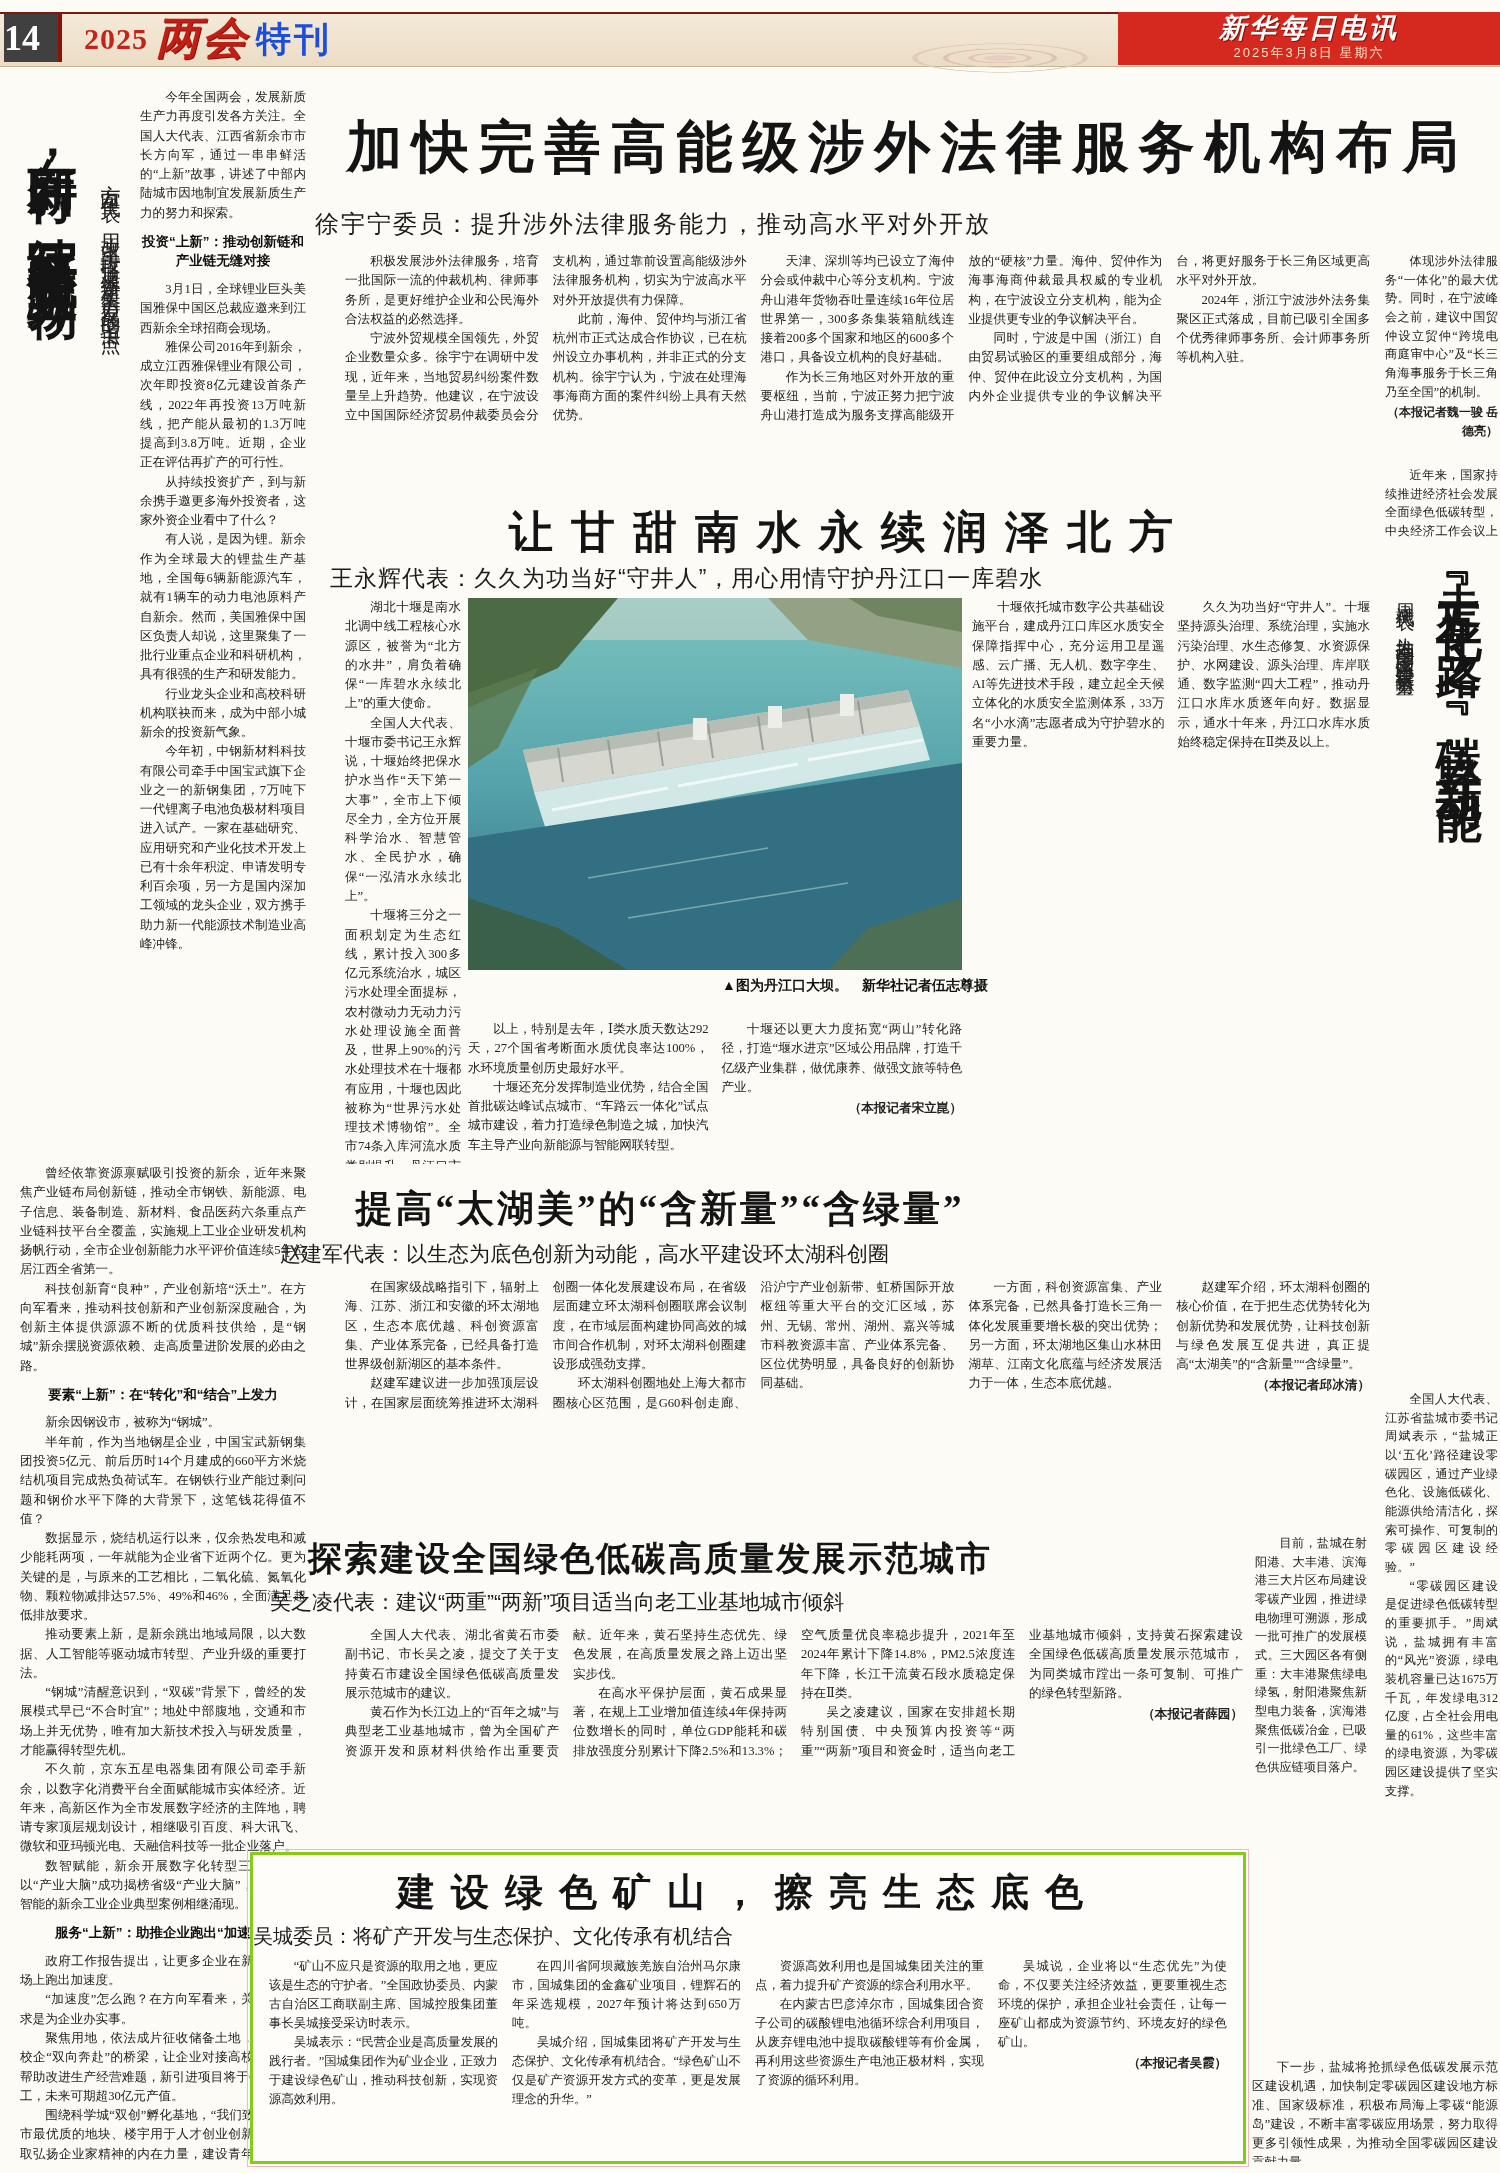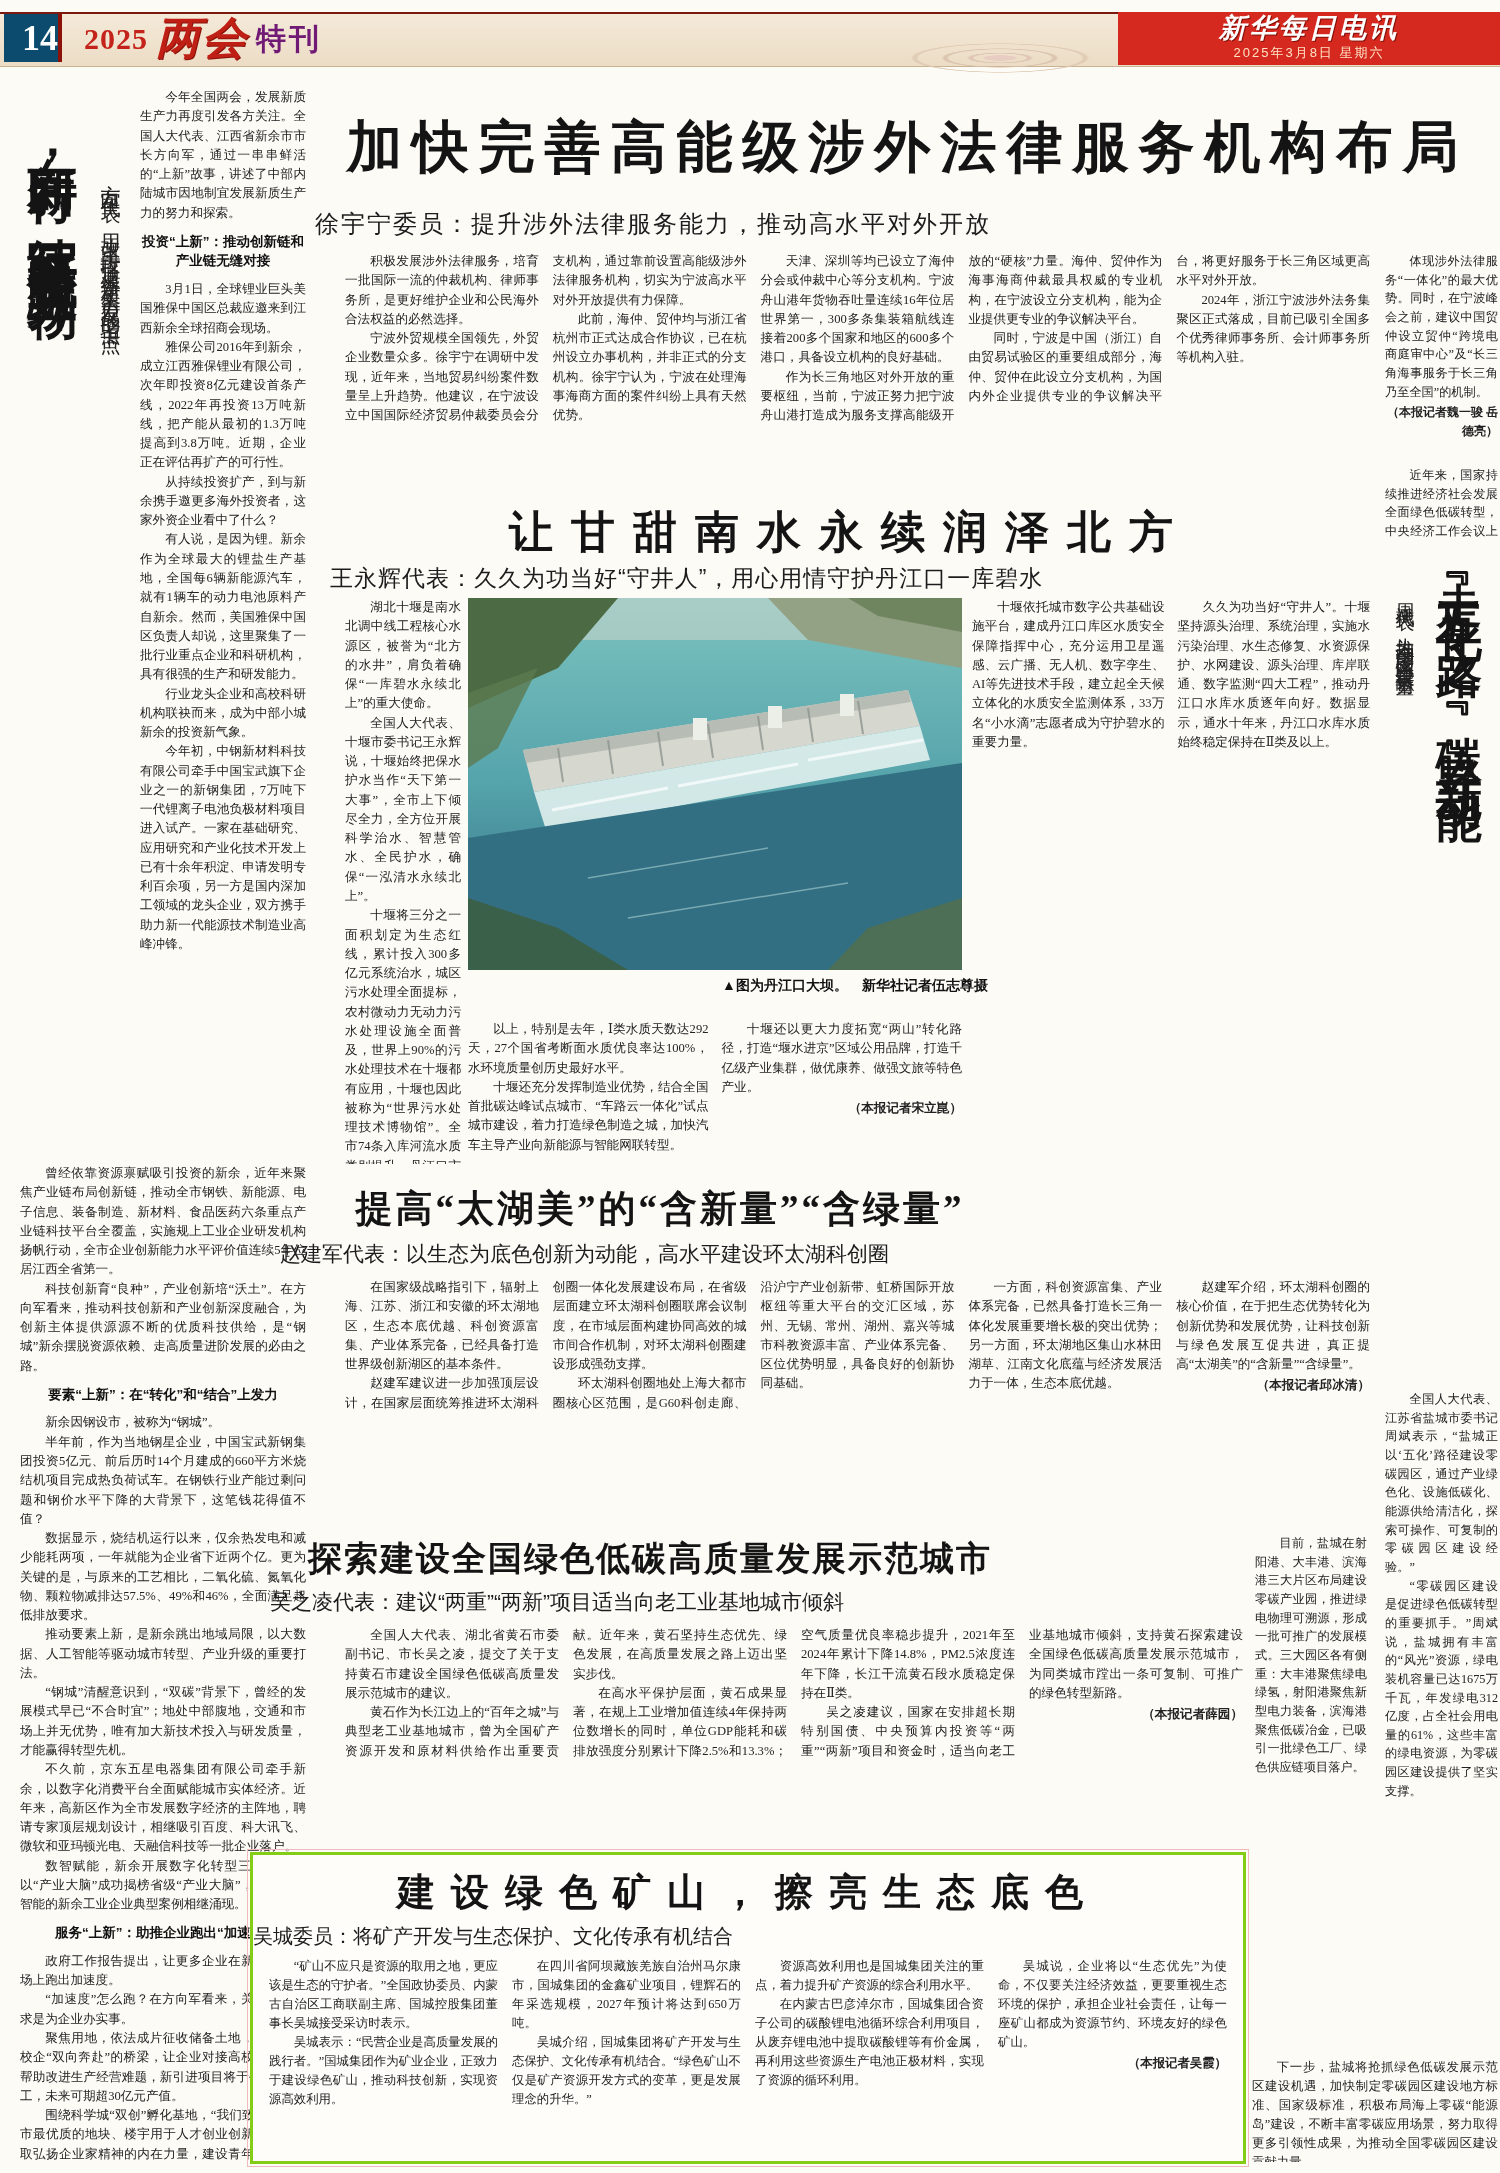--- a/index.html
+++ b/index.html
@@ -8,28 +8,28 @@
   
   .topbar{position:absolute;left:0;top:12px;width:1500px;height:52px;
           background:linear-gradient(180deg,#f4ead9,#ecdcc5);
           border-top:2px solid #7c1a10;border-bottom:1px solid #cbb493;}
   .swirl{position:absolute;left:820px;top:14px;width:300px;height:50px;
          background:radial-gradient(ellipse at 60% 60%, #e8c9c2 0 6%, transparent 7%),
                     radial-gradient(ellipse at 60% 60%, transparent 10%, #dcc0ae 11% 12%, transparent 13%),
                     radial-gradient(ellipse at 60% 60%, transparent 20%, #d9bfa8 21% 22%, transparent 23%),
                     radial-gradient(ellipse at 60% 60%, transparent 32%, #dec8b0 33% 34%, transparent 35%);
          opacity:.8;}
-  .pagenum{position:absolute;left:4px;top:14px;width:54px;height:48px;background:#0c4a6e;
-           color:#fff;font-size:36px;font-weight:bold;text-align:right;line-height:48px;
+  .pagenum{position:absolute;left:4px;top:14px;width:54px;height:48px;background:#404040;
+           color:#fff;font-size:36px;font-weight:bold;text-align:left;line-height:48px;
            border-right:4px solid #8c1209;}
   .edition{position:absolute;left:84px;top:16px;height:46px;display:flex;align-items:center;gap:8px;}
   .ed-year{color:#c3231a;font-size:30px;font-weight:bold;letter-spacing:1px;}
   .ed-name{color:#bf1f15;font-size:44px;font-weight:bold;font-style:italic;
            text-shadow:1px 1px 0 #8c1209;letter-spacing:2px;line-height:44px;}
-  .ed-suffix{color:#701a75;font-size:30px;font-weight:bold;letter-spacing:3px;text-align:right;}
+  .ed-suffix{color:#1d4ed8;font-size:35px;font-weight:bold;letter-spacing:3px;text-align:right;}
   .masthead{position:absolute;right:0;top:12px;width:382px;height:53px;background:#d5281e;
             text-align:center;color:#fff;}
   .mh-title{font-size:27px;font-weight:bold;font-style:italic;letter-spacing:3px;line-height:33px;
             text-shadow:1px 1px 0 #7e0f07;}
   .mh-date{font-size:13px;color:#ffe2c4;letter-spacing:2px;line-height:15px;
            font-family:"Liberation Sans","DejaVu Sans",sans-serif;}
   
   .body{font-size:12.6px;line-height:1.53;text-align:justify;overflow:hidden;position:absolute;}
   .para{margin:0;text-indent:2em;}
   .credit{margin:2px 0 0;text-align:right;font-weight:bold;}

